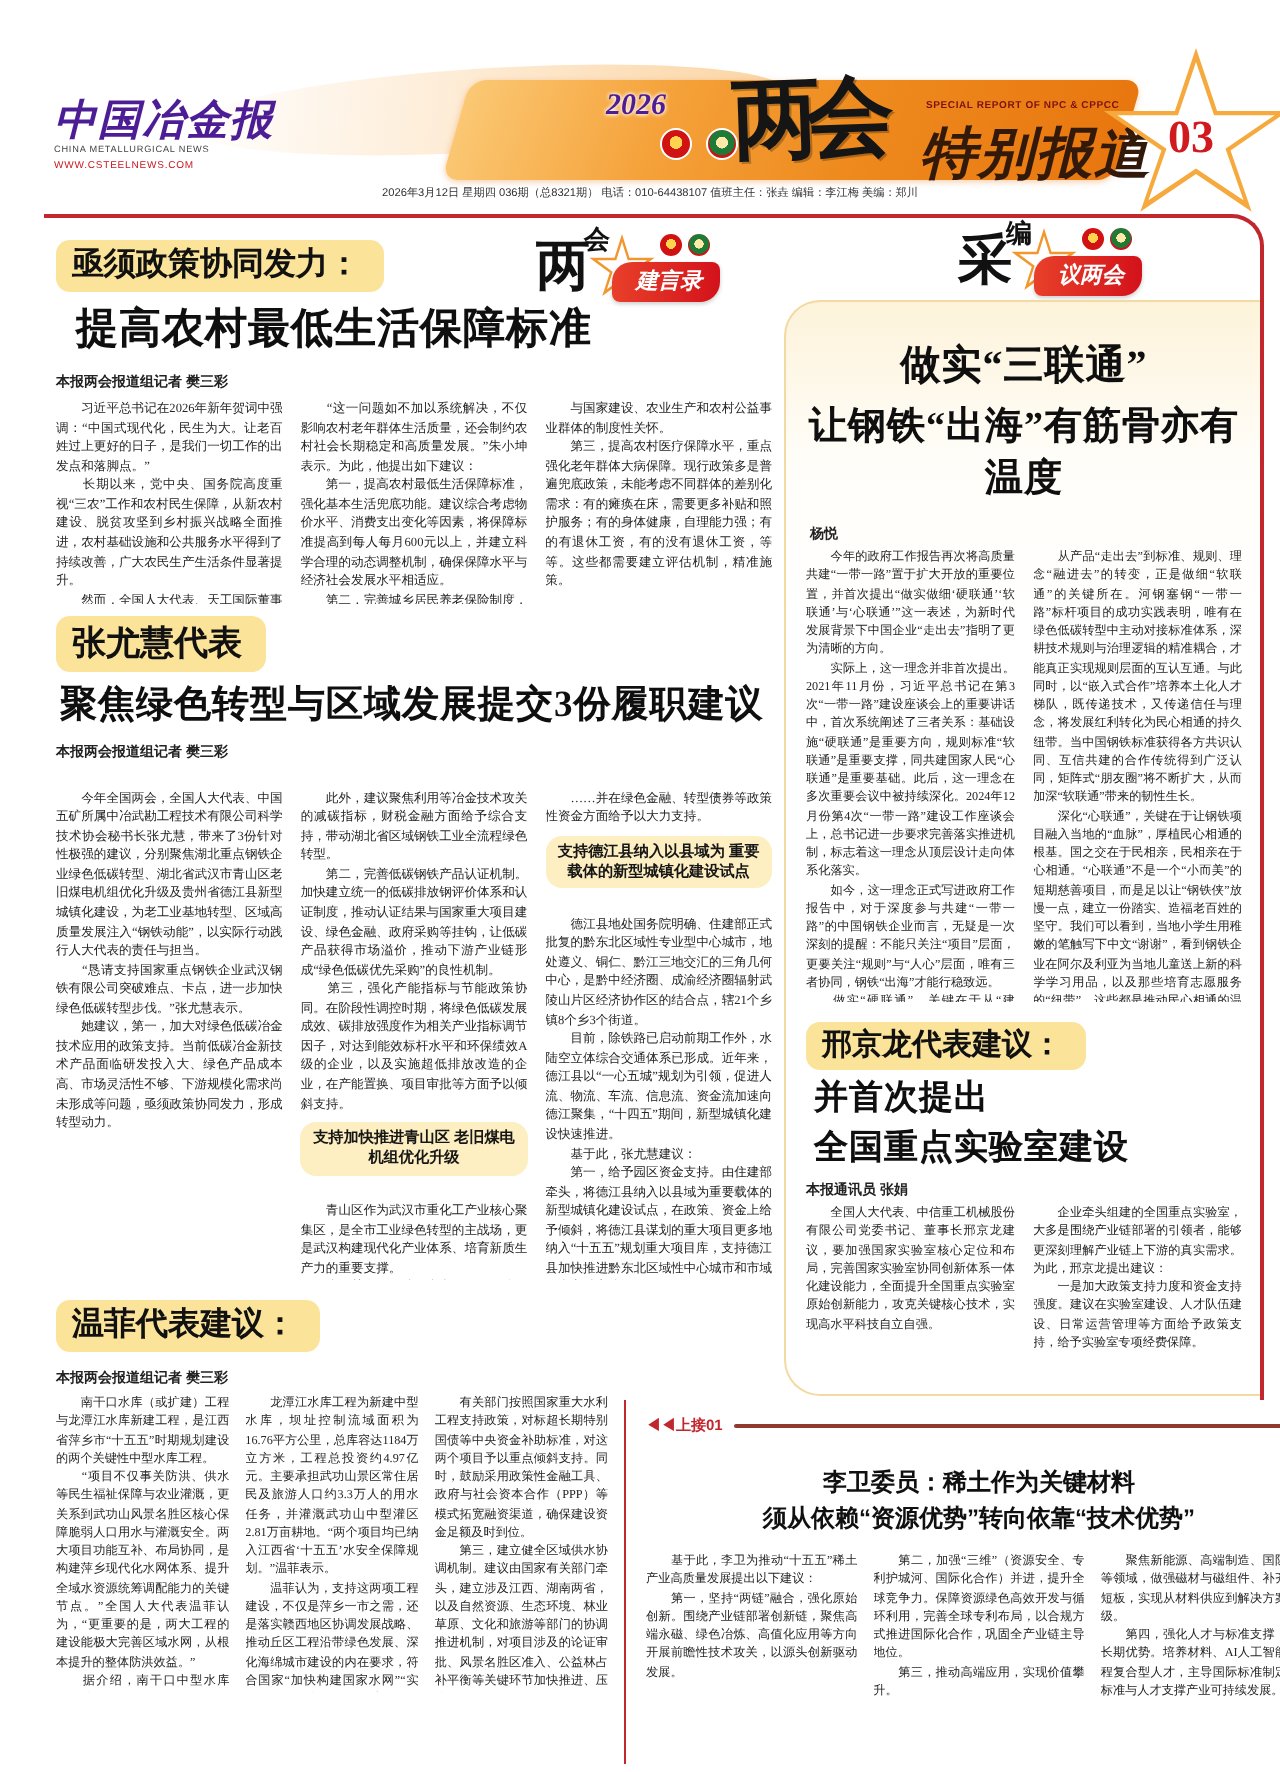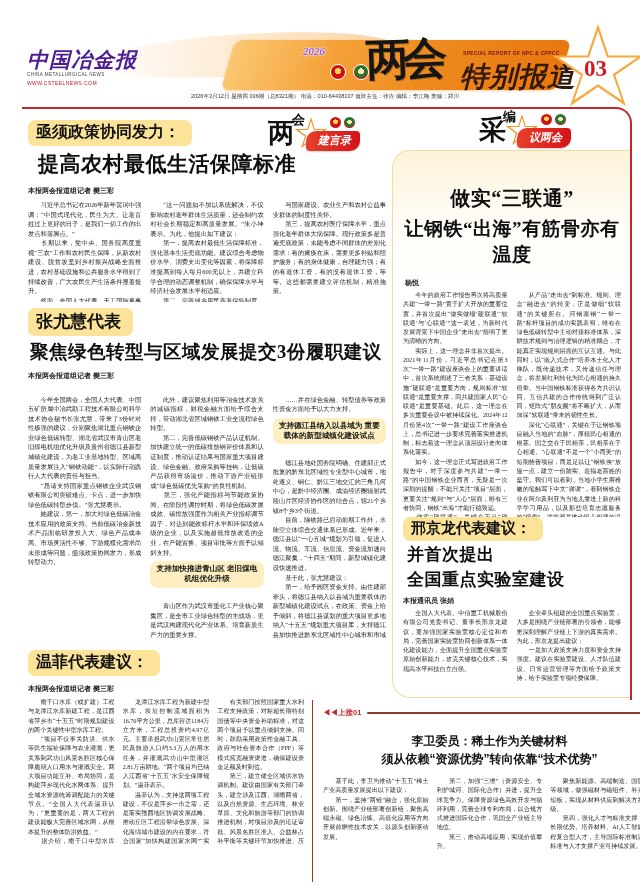--- a/index.html
+++ b/index.html
@@ -14,22 +14,22 @@
     font-family:"Liberation Sans",sans-serif; }
   .logo-web { left:27px; top:80px; font-size:5px; color:#c8161d; letter-spacing:.4px;
     font-family:"Liberation Sans",sans-serif; }
 
   .banner { left:228px; top:40px; width:336px; height:50px;
     background:linear-gradient(95deg,#fbc874,#f5a23a 30%,#ee8a1e 60%,#e8760f);
     transform:skewX(-16deg); border-radius:8px; box-shadow:0 1px 3px rgba(230,120,20,.35); }
   .banner-wave { left:95px; top:34px; width:300px; height:42px;
     background:linear-gradient(100deg,rgba(250,190,110,.0),rgba(248,176,84,.55));
     border-radius:50% 60% 0 60%; transform:rotate(-4deg); }
-  .yr { left:303px; top:45px; font-size:11px; font-weight:bold; font-style:italic;
-    color:#8b5cf6; text-shadow:0 0 2px #fff,0 0 2px #fff; }
+  .yr { left:303px; top:45px; font-size:15px; font-weight:bold; font-style:italic;
+    color:#4c1d95; text-shadow:0 0 2px #fff,0 0 2px #fff; }
   .emb { width:16px; height:16px; border-radius:50%; border:1.5px solid #fff; }
   .emb1 { left:330px; top:64px; background:radial-gradient(circle at 50% 45%,#ffd34d 0 30%,#d01212 31%); }
   .emb2 { left:353px; top:64px; background:radial-gradient(circle at 50% 45%,#ffe9a8 0 28%,#1f7a38 29% 60%,#c81616 61%); }
   .lh { left:366px; top:30px; font-size:44px; font-weight:bold; color:#151515;
     letter-spacing:-7px; transform:rotate(-2deg); text-shadow:1px 1px 0 rgba(0,0,0,.25); }
   .sr-en { left:463px; top:50px; font-size:5px; color:#7c1212; letter-spacing:.3px;
     font-family:"Liberation Sans",sans-serif; font-weight:bold; }
   .sr-cn { left:460px; top:58px; font-size:28px; font-weight:bold; font-style:italic;
     color:#33190a; font-family:"Liberation Sans",sans-serif; letter-spacing:1px; }
 
@@ -73,21 +73,21 @@
   .cols { display:flex; gap:9px; }
   .col { flex:1; font-size:6.3px; line-height:1.52; text-align:justify; color:#242424;
     white-space:pre-line; overflow:hidden; }
   .subbox { background:#fdefc2; border-radius:8px; padding:3px 4px; margin:4px 0;
     text-align:center; font-weight:bold; font-size:7.6px; line-height:1.35; color:#161616;
     font-family:"Liberation Sans",sans-serif; white-space:normal; }
 
   
   .panel { left:392px; top:150px; width:238px; height:548px;
     border:1px solid #f3d9a2; border-right:none; border-radius:18px 0 0 18px;
-    background:linear-gradient(180deg,#fdf3da 0%,#fffdf8 14%,#ffffff 30%); padding:18px 9px 4px 10px; }
+    background:linear-gradient(180deg,#fdf3da 0%,#fffdf8 14%,#ffffff 30%); padding:2px 9px 4px 10px; }
   .san-h1 { text-align:center; font-size:20px; margin-top:16px; }
   .san-h2 { text-align:center; font-size:19px; margin-top:4px; }
   .xg-h { font-size:17px; margin:2px 0 0 4px; }
 
   
   .liwei { left:312px; top:700px; width:352px; height:182px;
     border-left:1.5px solid #c1272d; padding:8px 8px 4px 10px; background:#fff; }
   .cont-row { display:flex; align-items:center; gap:6px; }
   .cont-mark { color:#c1272d; font-size:7.5px; font-weight:bold;
     font-family:"Liberation Sans",sans-serif; white-space:nowrap; }
@@ -192,21 +192,21 @@
   <div class="byline" style="margin:10px 0 0 2px;">杨悦</div>
   <div class="cols" style="height:226px; margin-top:3px;">
     <div class="col" style="font-size:6.1px;">　　今年的政府工作报告再次将高质量共建“一带一路”置于扩大开放的重要位置，并首次提出“做实做细‘硬联通’‘软联通’与‘心联通’”这一表述，为新时代发展背景下中国企业“走出去”指明了更为清晰的方向。
 　　实际上，这一理念并非首次提出。2021年11月份，习近平总书记在第3次“一带一路”建设座谈会上的重要讲话中，首次系统阐述了三者关系：基础设施“硬联通”是重要方向，规则标准“软联通”是重要支撑，同共建国家人民“心联通”是重要基础。此后，这一理念在多次重要会议中被持续深化。2024年12月份第4次“一带一路”建设工作座谈会上，总书记进一步要求完善落实推进机制，标志着这一理念从顶层设计走向体系化落实。
 　　如今，这一理念正式写进政府工作报告中，对于深度参与共建“一带一路”的中国钢铁企业而言，无疑是一次深刻的提醒：不能只关注“项目”层面，更要关注“规则”与“人心”层面，唯有三者协同，钢铁“出海”才能行稳致远。
 　　做实“硬联通”，关键在于从“建成”向“运营好”转变。这意味着中国钢铁企业在出海浪潮中不能只做“项目承包商”，更要做“全链条合伙人”，不再止步于工程交付，而是以“技术+运营”的全周期模式深度融入业主方。</div>
     <div class="col" style="font-size:6.1px;">　　从产品“走出去”到标准、规则、理念“融进去”的转变，正是做细“软联通”的关键所在。河钢塞钢“一带一路”标杆项目的成功实践表明，唯有在绿色低碳转型中主动对接标准体系，深耕技术规则与治理逻辑的精准耦合，才能真正实现规则层面的互认互通。与此同时，以“嵌入式合作”培养本土化人才梯队，既传递技术，又传递信任与理念，将发展红利转化为民心相通的持久纽带。当中国钢铁标准获得各方共识认同、互信共建的合作传统得到广泛认同，矩阵式“朋友圈”将不断扩大，从而加深“软联通”带来的韧性生长。
 　　深化“心联通”，关键在于让钢铁项目融入当地的“血脉”，厚植民心相通的根基。国之交在于民相亲，民相亲在于心相通。“心联通”不是一个“小而美”的短期慈善项目，而是足以让“钢铁侠”放慢一点，建立一份踏实、造福老百姓的坚守。我们可以看到，当地小学生用稚嫩的笔触写下中文“谢谢”，看到钢铁企业在阿尔及利亚为当地儿童送上新的科学学习用品，以及那些培育志愿服务的“纽带”。这些都是推动民心相通的温度，也是中国钢铁企业将ESG（环境、社会、公司治理）理念内化为企业价值观的生动缩影。</div>
   </div>
 
-  <div style="">
+  <div style="margin-top:10px;">
     <div class="tagpill" style="font-size:15px;">邢京龙代表建议：</div>
     <div class="hl xg-h">并首次提出</div>
     <div class="hl xg-h">全国重点实验室建设</div>
     <div class="byline" style="margin-top:5px;">本报通讯员 张娟</div>
     <div class="cols" style="height:92px; margin-top:3px;">
       <div class="col" style="font-size:6.1px;">　　全国人大代表、中信重工机械股份有限公司党委书记、董事长邢京龙建议，要加强国家实验室核心定位和布局，完善国家实验室协同创新体系一体化建设能力，全面提升全国重点实验室原始创新能力，攻克关键核心技术，实现高水平科技自立自强。</div>
       <div class="col" style="font-size:6.1px;">　　企业牵头组建的全国重点实验室，大多是围绕产业链部署的引领者，能够更深刻理解产业链上下游的真实需求。为此，邢京龙提出建议：
 　　一是加大政策支持力度和资金支持强度。建议在实验室建设、人才队伍建设、日常运营管理等方面给予政策支持，给予实验室专项经费保障。</div>
     </div>
   </div>

